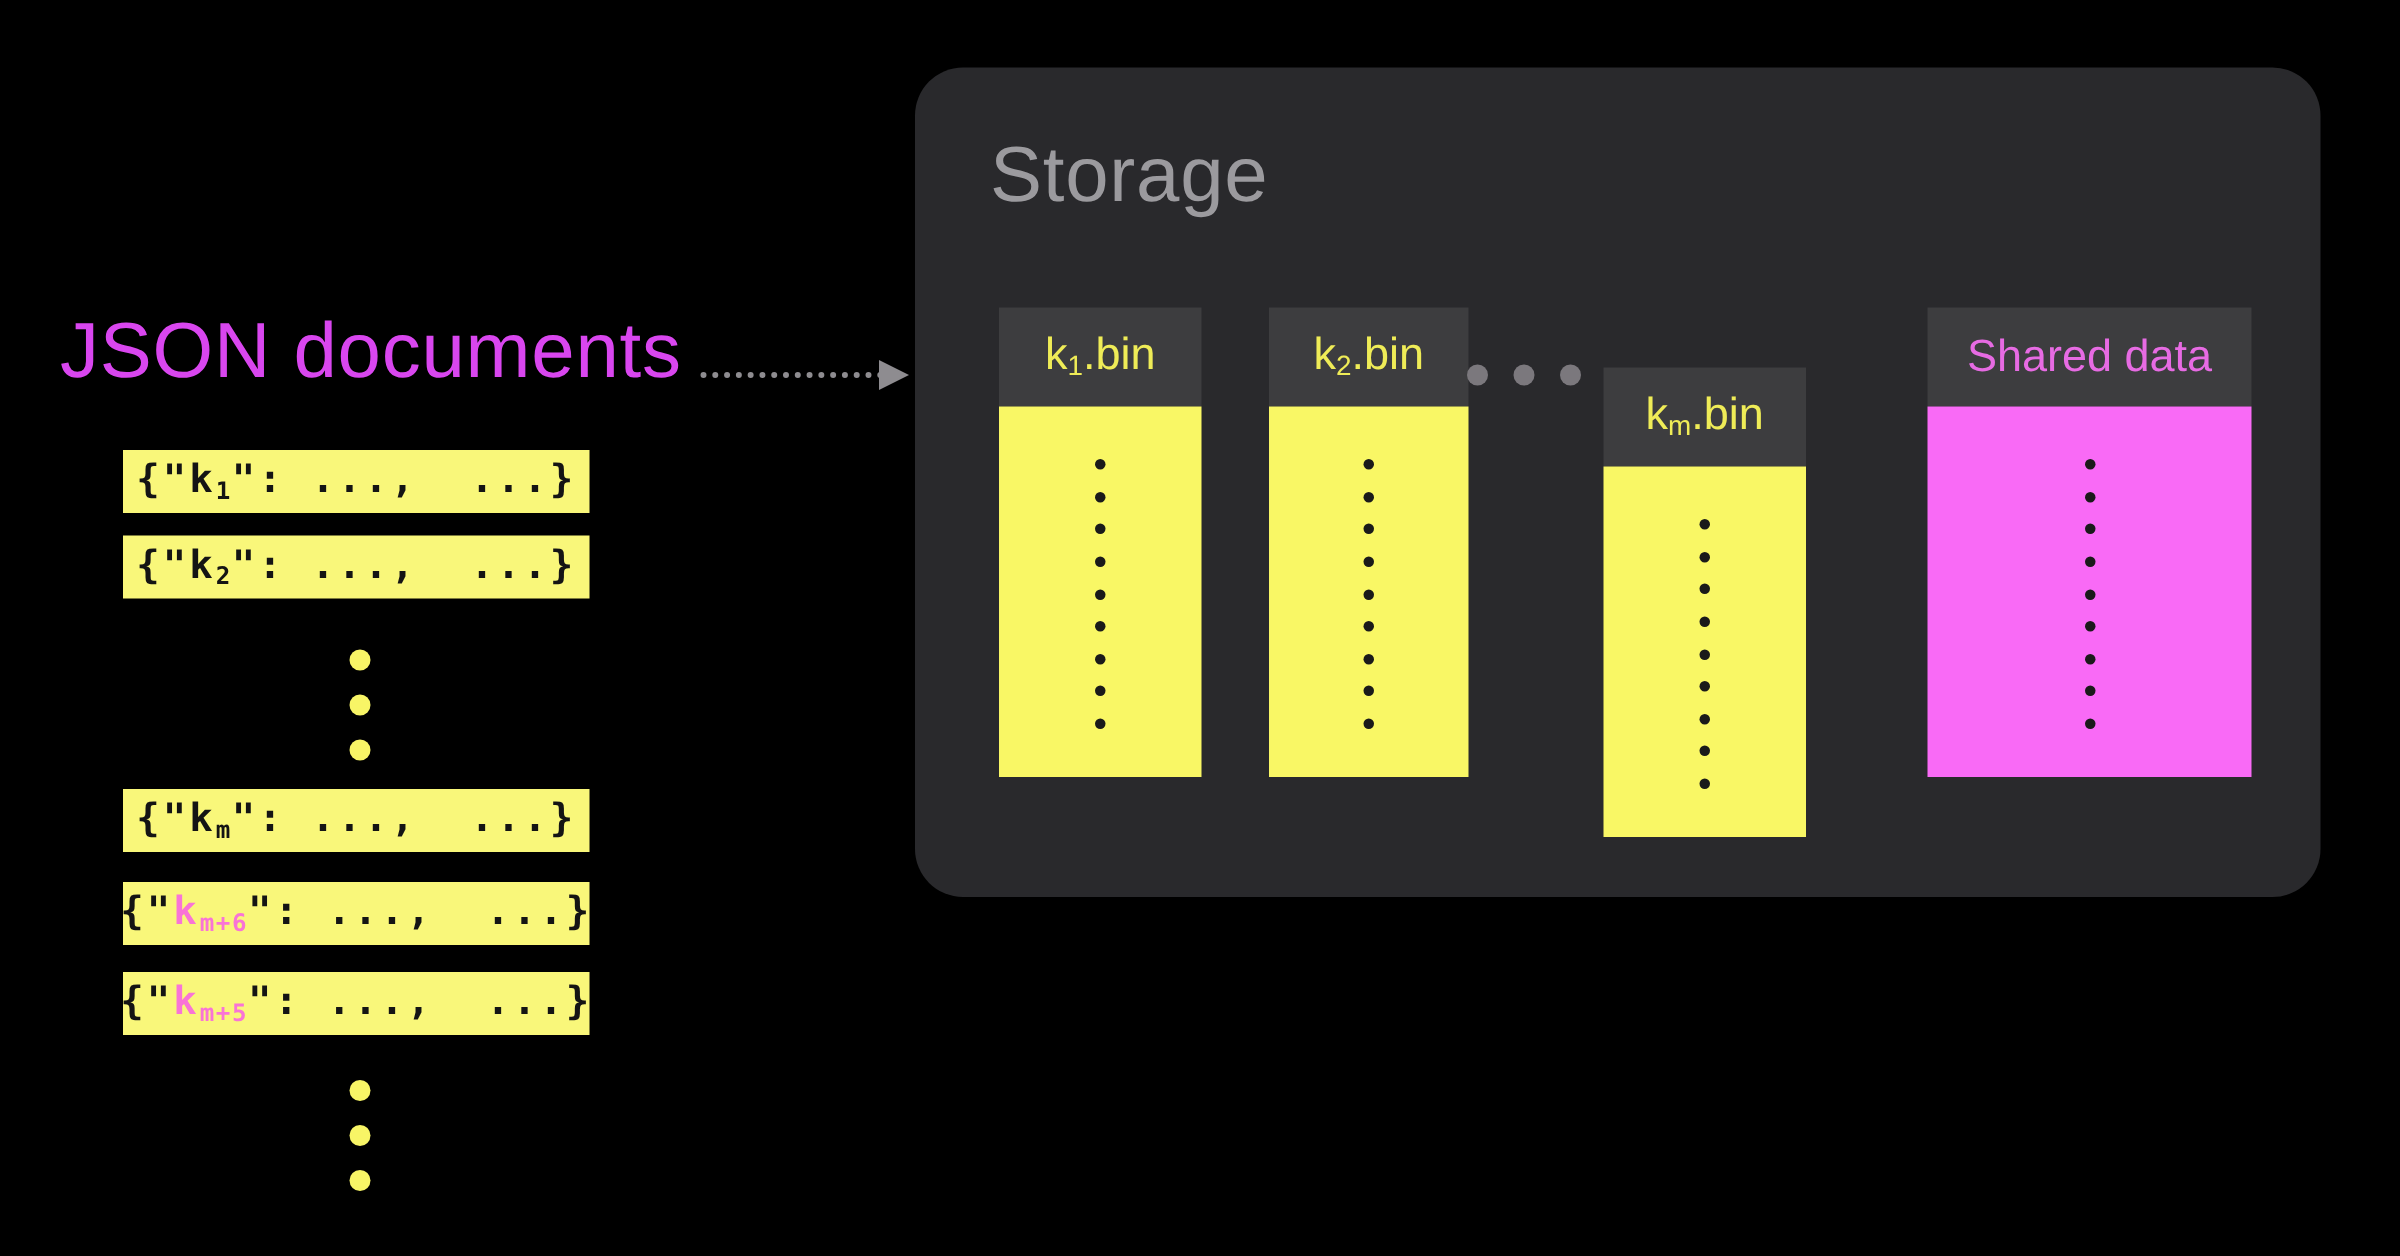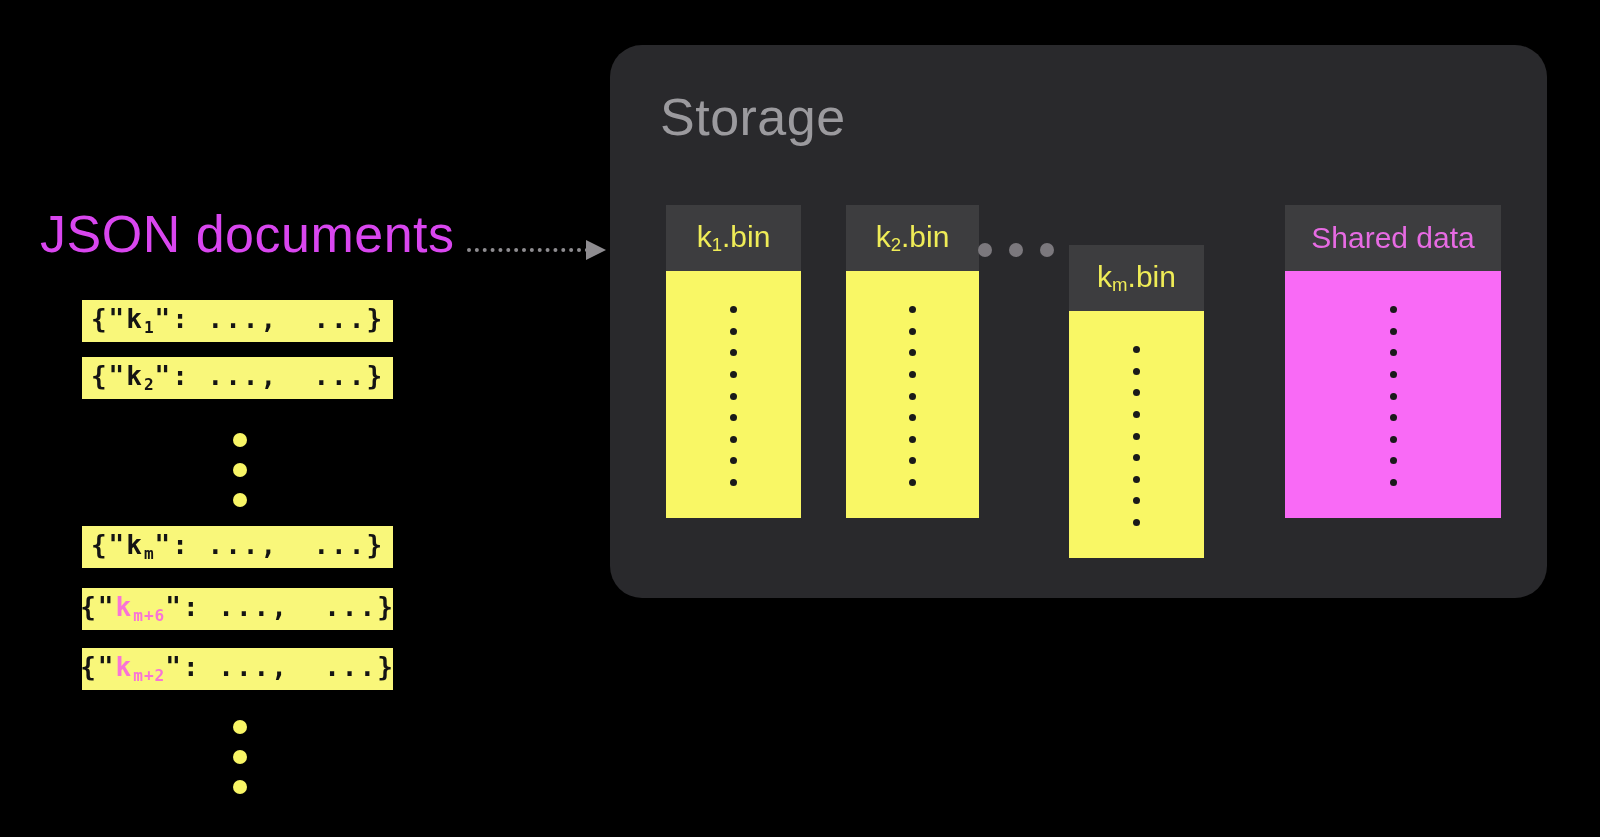--- a/index.html
+++ b/index.html
@@ -90,21 +90,21 @@
       <span class="dot"></span>
     </div>
 
   <div class="doc-bar" style="top:526px">
     <span class="code"><span>{"</span><span class="key">k</span><span class="sub">m</span><span>": ...,  ...}</span></span>
   </div>
   <div class="doc-bar" style="top:588px">
     <span class="code"><span>{"</span><span class="key pink">k</span><span class="sub pink">m+6</span><span>": ...,  ...}</span></span>
   </div>
   <div class="doc-bar" style="top:648px">
-    <span class="code"><span>{"</span><span class="key pink">k</span><span class="sub pink">m+2</span><span>": ...,  ...}</span></span>
+    <span class="code"><span>{"</span><span class="key pink">k</span><span class="sub pink">m+5</span><span>": ...,  ...}</span></span>
   </div>
 
   <div class="vdots" style="top:712px">
       <span class="dot"></span>
       <span class="dot"></span>
       <span class="dot"></span>
     </div>
 
   <div class="storage-box">
     <div class="storage-title">Storage</div>

